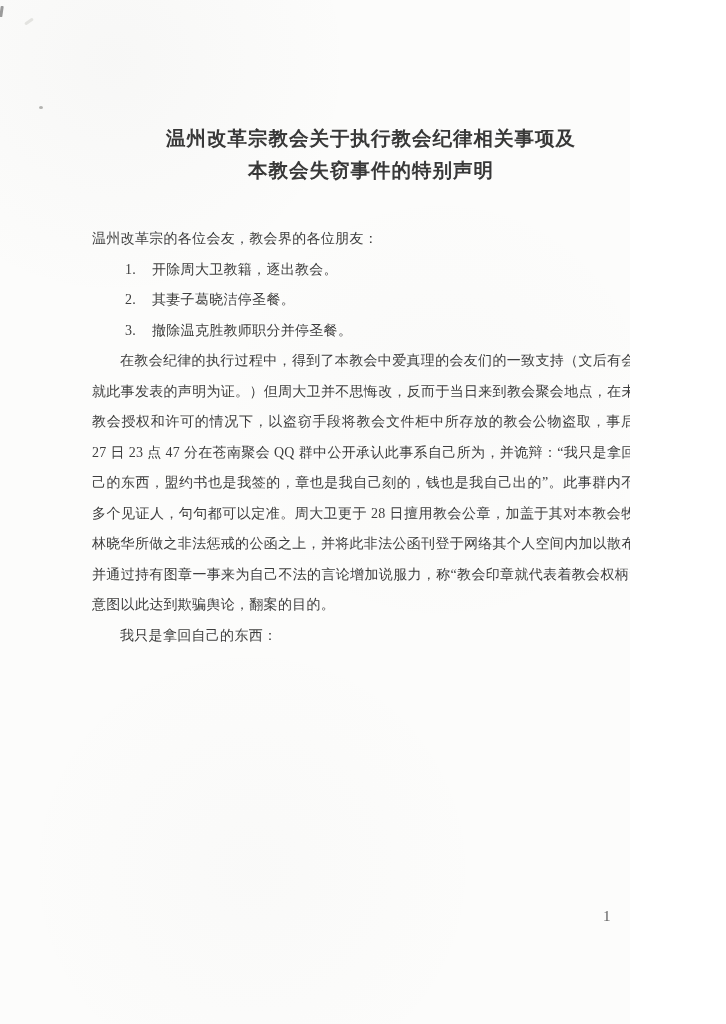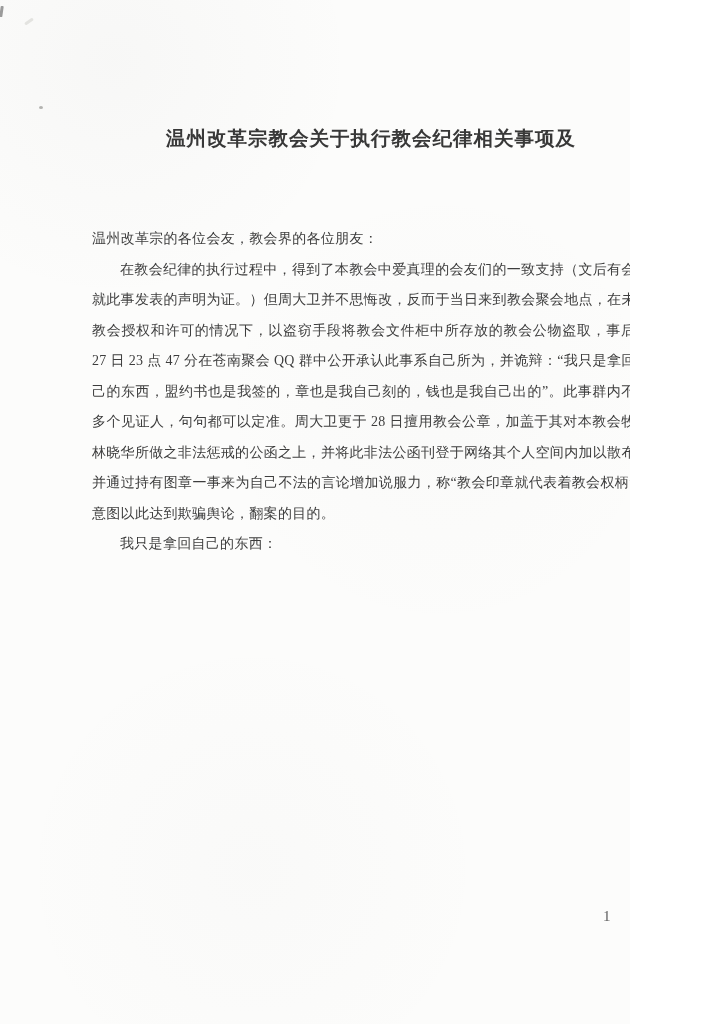--- a/index.html
+++ b/index.html
@@ -90,25 +90,37 @@
 <body>
 
 <div class="page">
 
   <span class="speck-edge"></span>
   <span class="speck-smudge"></span>
   <span class="speck-dot"></span>
 
   <h1 class="title">
     <span class="title-line">温州改革宗教会关于执行教会纪律相关事项及</span>
+    <span class="title-line">本教会失窃事件的特别声明</span>
   </h1>
 
   <div class="body">
     <p>温州改革宗的各位会友，教会界的各位朋友：</p>
 
+    <ol class="resolutions">
+      <li>
+        <span class="num">1.</span><span>开除周大卫教籍，逐出教会。</span>
+      </li>
+      <li>
+        <span class="num">2.</span><span>其妻子葛晓洁停圣餐。</span>
+      </li>
+      <li>
+        <span class="num">3.</span><span>撤除温克胜教师职分并停圣餐。</span>
+      </li>
+    </ol>
 
     <p class="indent">在教会纪律的执行过程中，得到了本教会中爱真理的会友们的一致支持（文后有会友就此事发表的声明为证。）但周大卫并不思悔改，反而于当日来到教会聚会地点，在未经教会授权和许可的情况下，以盗窃手段将教会文件柜中所存放的教会公物盗取，事后于 27 日 23 点 47 分在苍南聚会 QQ 群中公开承认此事系自己所为，并诡辩：“我只是拿回自己的东西，盟约书也是我签的，章也是我自己刻的，钱也是我自己出的”。此事群内不乏多个见证人，句句都可以定准。周大卫更于 28 日擅用教会公章，加盖于其对本教会牧师林晓华所做之非法惩戒的公函之上，并将此非法公函刊登于网络其个人空间内加以散布，并通过持有图章一事来为自己不法的言论增加说服力，称“教会印章就代表着教会权柄”，意图以此达到欺骗舆论，翻案的目的。</p>
 
 
     <p class="indent">我只是拿回自己的东西：</p>
   </div>
 
   <div class="page-number">1</div>
 
 </div>

